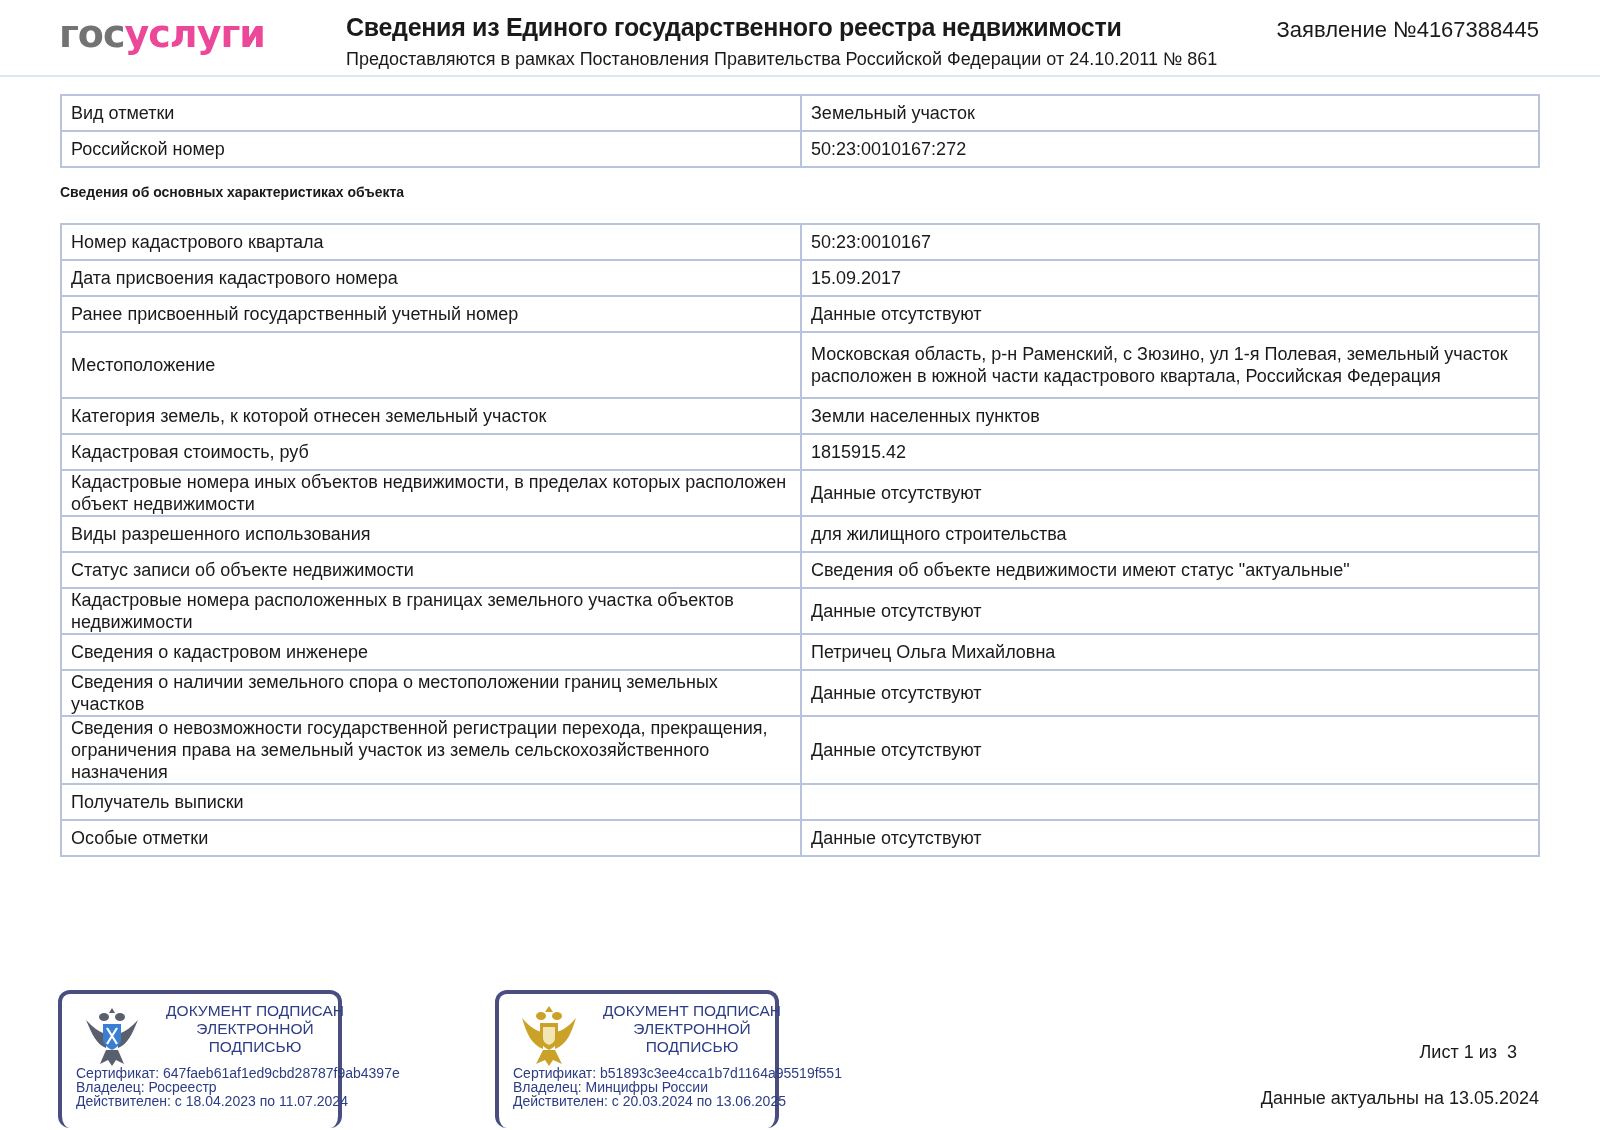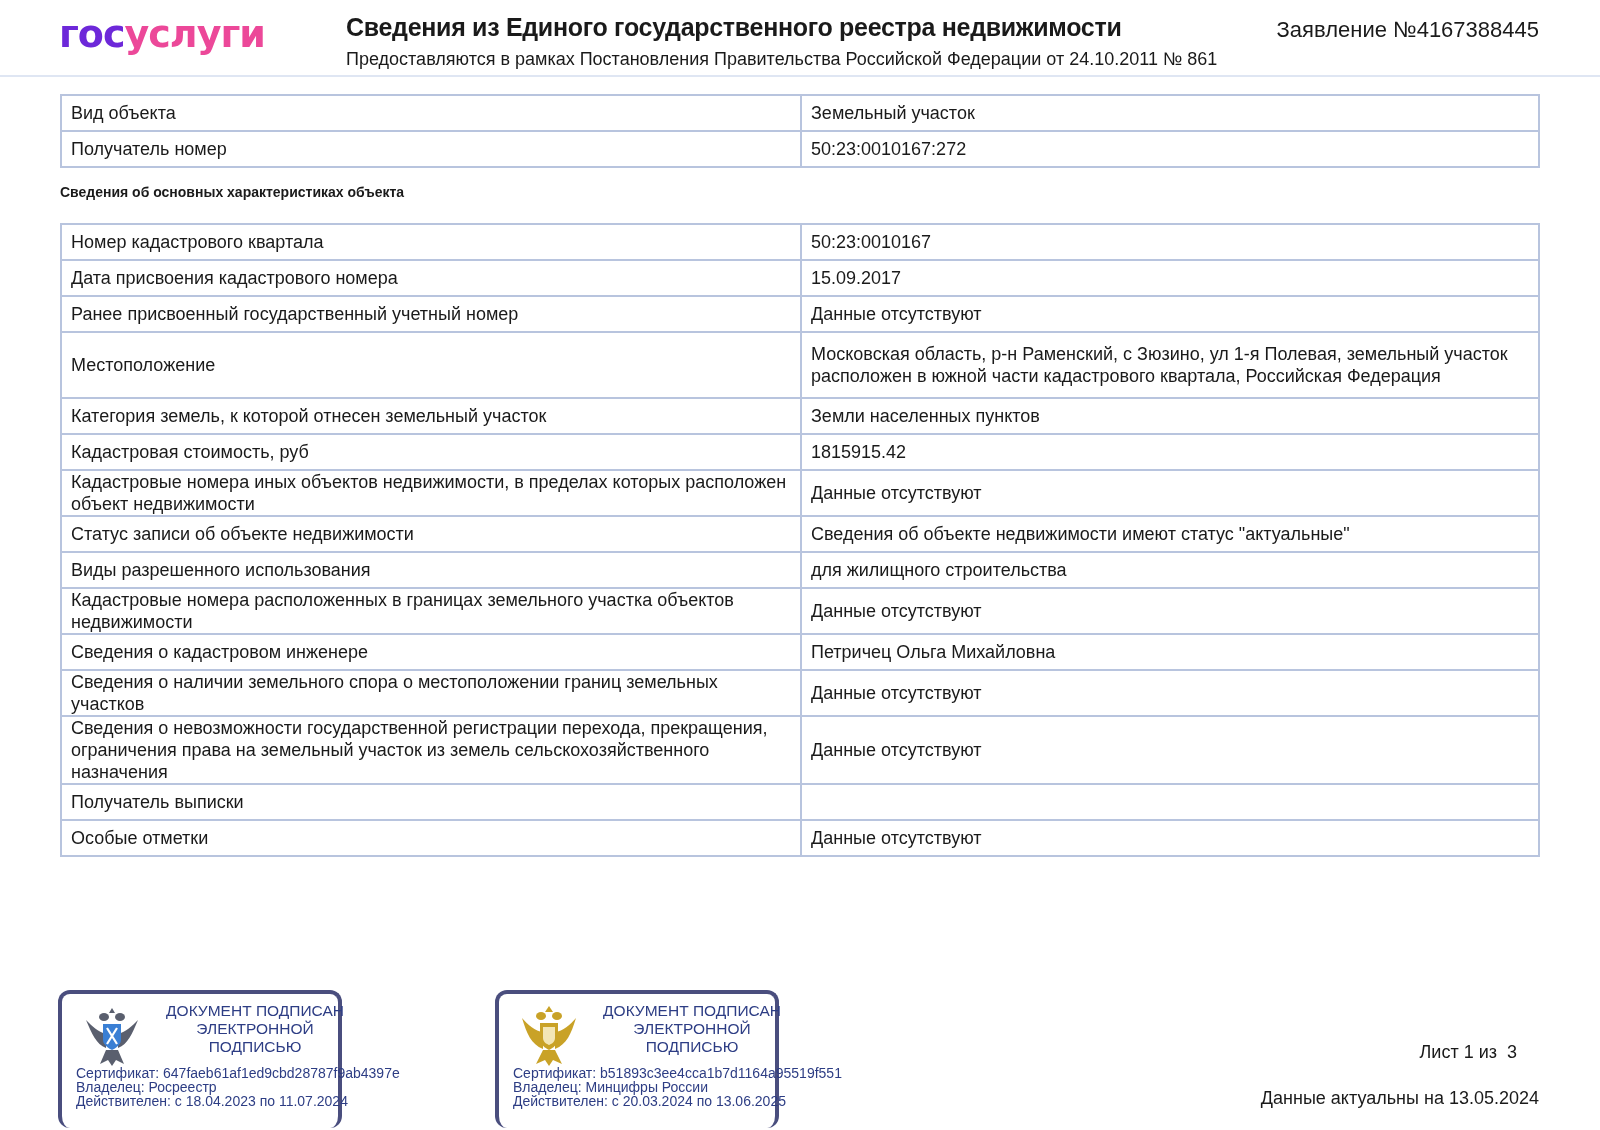--- a/index.html
+++ b/index.html
@@ -2,21 +2,21 @@
 <html><head>
 <meta charset="utf-8">
 <style>
   html, body { margin: 0; padding: 0; background: #ffffff; }
   body { width: 1600px; height: 1130px; position: relative; overflow: hidden;
          font-family: "Liberation Sans", "DejaVu Sans", sans-serif; color: #1a1a1a; }
   .header { position: absolute; left: 0; top: 0; width: 1600px; height: 75px;
             border-bottom: 2px solid #dfe6f3; }
   .logo { position: absolute; left: 59px; top: 12px; font-family: "DejaVu Sans", sans-serif;
           font-weight: bold; font-size: 38px; letter-spacing: -1px; line-height: 44px; }
-  .logo .gos { color: #6d28d9; }
+  .logo .gos { color: #737373; }
   .logo .uslugi { color: #ec4899; }
   .doc-title { position: absolute; left: 346px; top: 10px; font-size: 25px; font-weight: bold;
                letter-spacing: -0.3px; line-height: 34px; }
   .doc-subtitle { position: absolute; left: 346px; top: 47px; font-size: 18px; line-height: 24px; }
   .app-number { position: absolute; right: 61px; top: 18px; font-size: 22px; line-height: 24px; }
 
   table.grid { position: absolute; left: 60px; width: 1480px; border-collapse: collapse;
                table-layout: fixed; font-size: 18px; }
   table.grid td { border: 2px solid #b8c4de; padding: 0 9px; vertical-align: middle;
                   line-height: 22px; }
@@ -50,25 +50,25 @@
     <span class="gos">гос</span><span class="uslugi">услуги</span>
   </div>
   <div class="doc-title">Сведения из Единого государственного реестра недвижимости</div>
   <div class="doc-subtitle">Предоставляются в рамках Постановления Правительства Российской Федерации от 24.10.2011 № 861</div>
   <div class="app-number">Заявление №4167388445</div>
 </div>
 
 <table class="grid" id="t1">
   <tbody>
       <tr>
-    <td class="label">Вид объекта</td>
+    <td class="label">Вид отметки</td>
     <td>Земельный участок</td>
   </tr>
   <tr>
-    <td class="label">Получатель номер</td>
+    <td class="label">Российской номер</td>
     <td>50:23:0010167:272</td>
   </tr>
 </tbody>
   </table>
 
 <div class="section-title">Сведения об основных характеристиках объекта</div>
 
 <table class="grid" id="t2">
   <tbody>
       <tr class="h1">
@@ -93,26 +93,26 @@
   </tr>
   <tr class="h1">
     <td class="label">Кадастровая стоимость, руб</td>
     <td>1815915.42</td>
   </tr>
   <tr class="h2">
     <td class="label">Кадастровые номера иных объектов недвижимости, в пределах которых расположен объект недвижимости</td>
     <td>Данные отсутствуют</td>
   </tr>
   <tr class="h1">
+    <td class="label">Виды разрешенного использования</td>
+    <td>для жилищного строительства</td>
+  </tr>
+  <tr class="h1">
     <td class="label">Статус записи об объекте недвижимости</td>
     <td>Сведения об объекте недвижимости имеют статус "актуальные"</td>
-  </tr>
-  <tr class="h1">
-    <td class="label">Виды разрешенного использования</td>
-    <td>для жилищного строительства</td>
   </tr>
   <tr class="h2">
     <td class="label">Кадастровые номера расположенных в границах земельного участка объектов недвижимости</td>
     <td>Данные отсутствуют</td>
   </tr>
   <tr class="h1">
     <td class="label">Сведения о кадастровом инженере</td>
     <td>Петричец Ольга Михайловна</td>
   </tr>
   <tr class="h2">

